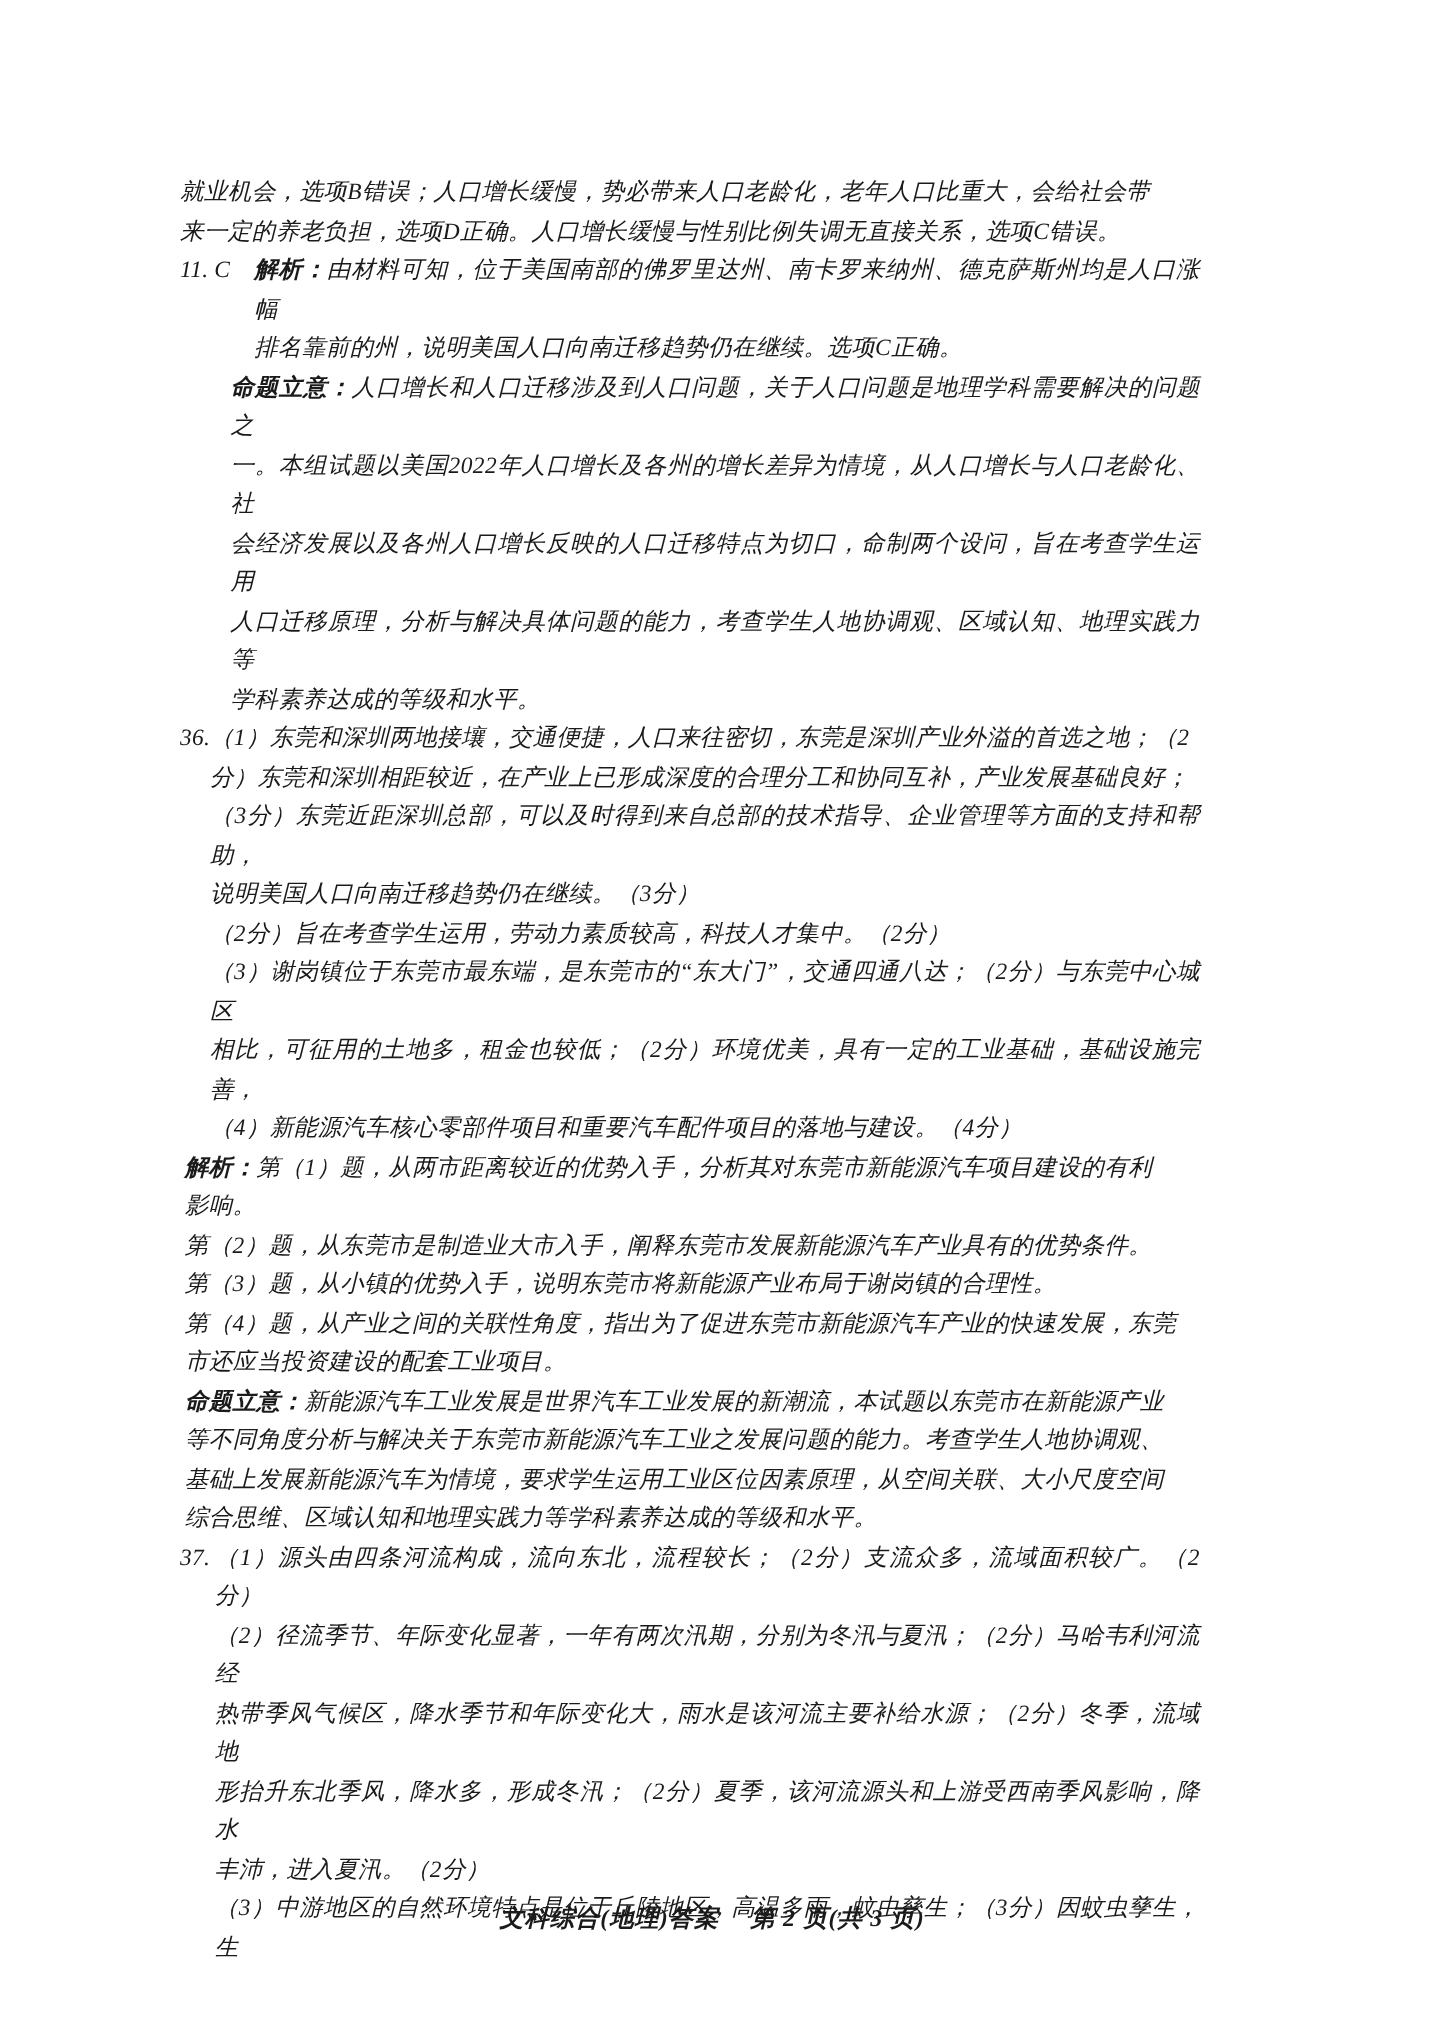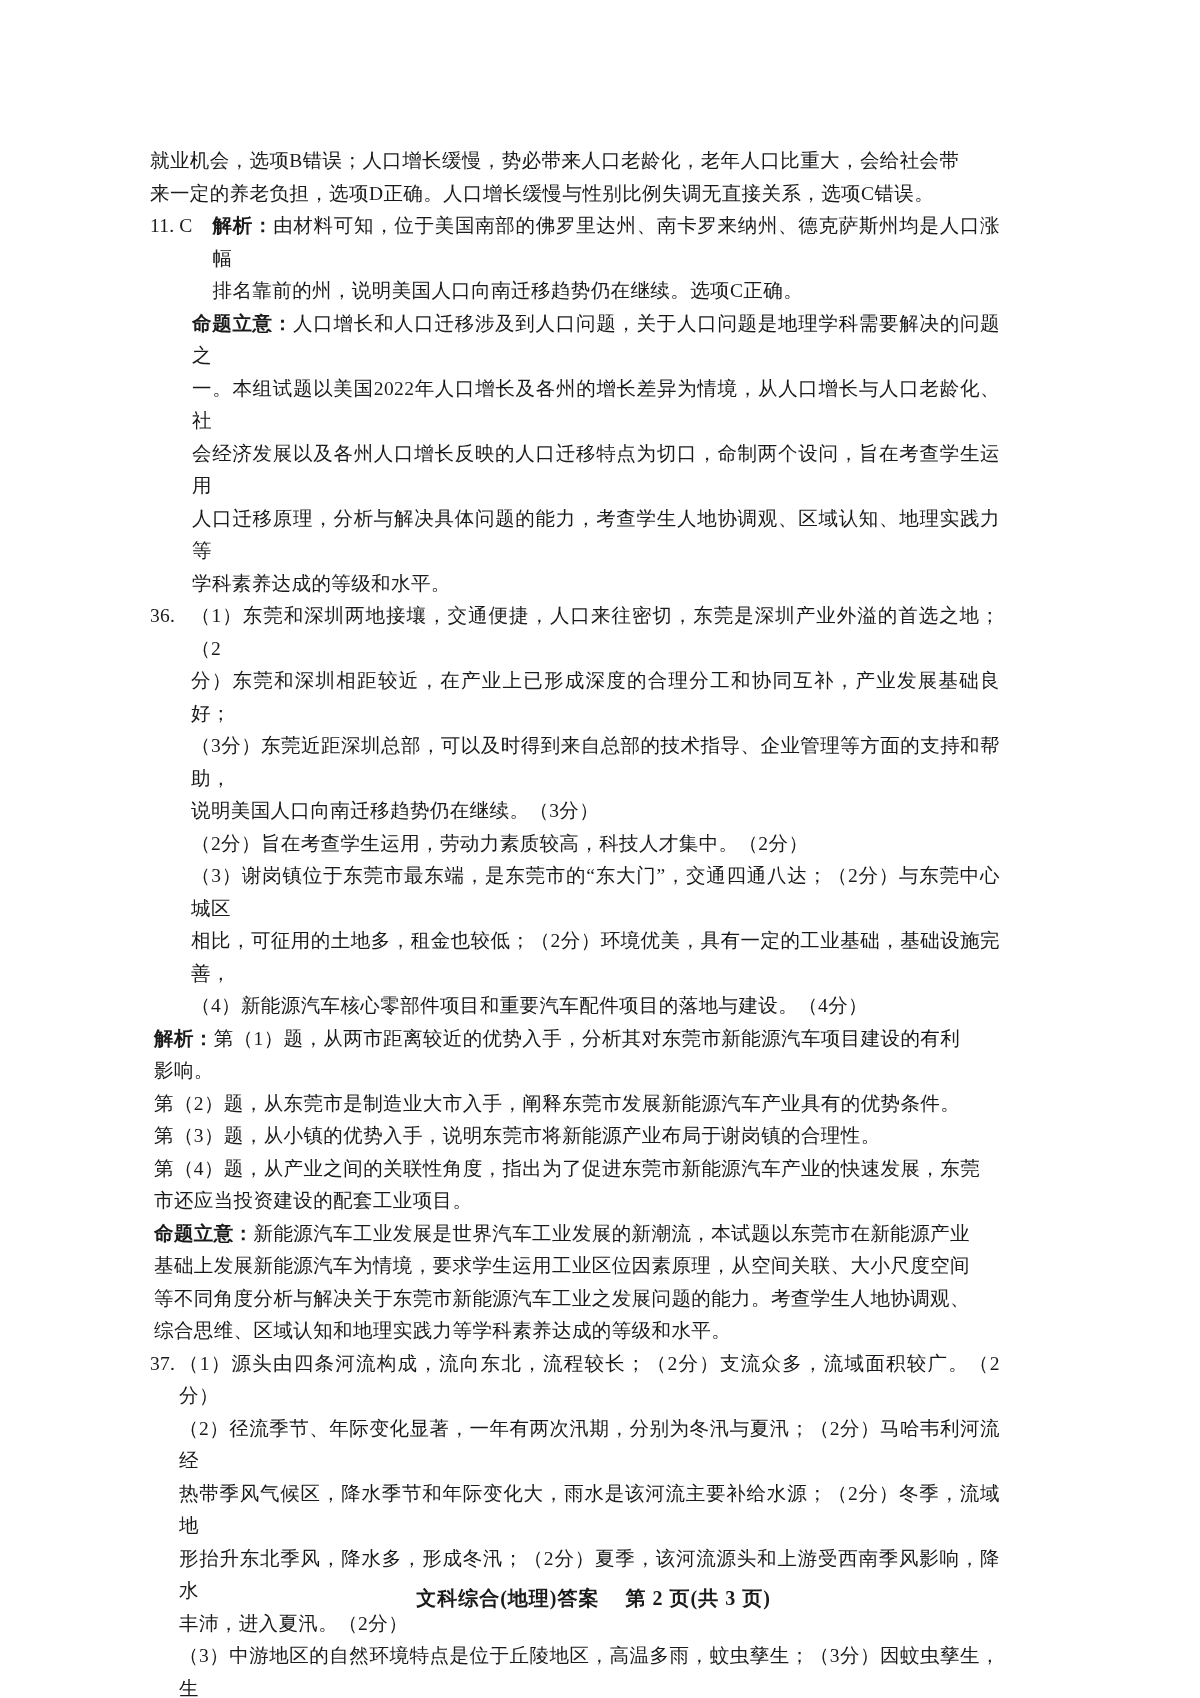--- a/index.html
+++ b/index.html
@@ -12,20 +12,21 @@
     height: 1698px;
     font-family: "Liberation Serif", "DejaVu Serif", serif;
     color: #1a1a1a;
   }
   .page {
     position: relative;
     width: 1200px;
     height: 1698px;
     box-sizing: border-box;
     padding: 145px 200px 0 150px;
+    font-style: italic;
   }
   .para {
     display: flex;
     align-items: flex-start;
     margin: 0 0 0 0;
   }
   .marker {
     flex: 0 0 auto;
     font-size: 19.5px;
     line-height: 32.5px;
@@ -88,21 +89,21 @@
       <div class="line"><span class="lbl-inline">命题立意：</span><span>人口增长和人口迁移涉及到人口问题，关于人口问题是地理学科需要解决的问题之</span></div>
       <div class="line">一。本组试题以美国2022年人口增长及各州的增长差异为情境，从人口增长与人口老龄化、社</div>
       <div class="line">会经济发展以及各州人口增长反映的人口迁移特点为切口，命制两个设问，旨在考查学生运用</div>
       <div class="line">人口迁移原理，分析与解决具体问题的能力，考查学生人地协调观、区域认知、地理实践力等</div>
       <div class="line">学科素养达成的等级和水平。</div>
     </div>
   </div>
 
   <div class="para blk">
     <div class="marker">36.</div>
-    <div class="body-col" style="margin-left:16px;">
+    <div class="body-col" style="margin-left:0;">
       <div class="line">（1）东莞和深圳两地接壤，交通便捷，人口来往密切，东莞是深圳产业外溢的首选之地；（2</div>
       <div class="line">分）东莞和深圳相距较近，在产业上已形成深度的合理分工和协同互补，产业发展基础良好；</div>
       <div class="line">（3分）东莞近距深圳总部，可以及时得到来自总部的技术指导、企业管理等方面的支持和帮助，</div>
       <div class="line">说明美国人口向南迁移趋势仍在继续。（3分）</div>
       <div class="line">（2分）旨在考查学生运用，劳动力素质较高，科技人才集中。（2分）</div>
       <div class="line">（3）谢岗镇位于东莞市最东端，是东莞市的“东大门”，交通四通八达；（2分）与东莞中心城区</div>
       <div class="line">相比，可征用的土地多，租金也较低；（2分）环境优美，具有一定的工业基础，基础设施完善，</div>
       <div class="line">（4）新能源汽车核心零部件项目和重要汽车配件项目的落地与建设。（4分）</div>
     </div>
   </div>
@@ -114,22 +115,22 @@
       <div class="line">第（2）题，从东莞市是制造业大市入手，阐释东莞市发展新能源汽车产业具有的优势条件。</div>
       <div class="line">第（3）题，从小镇的优势入手，说明东莞市将新能源产业布局于谢岗镇的合理性。</div>
       <div class="line">第（4）题，从产业之间的关联性角度，指出为了促进东莞市新能源汽车产业的快速发展，东莞</div>
       <div class="line">市还应当投资建设的配套工业项目。</div>
     </div>
   </div>
 
   <div class="para blk">
     <div class="body-col" style="margin-left:4px;">
       <div class="line"><span class="lbl-inline">命题立意：</span><span>新能源汽车工业发展是世界汽车工业发展的新潮流，本试题以东莞市在新能源产业</span></div>
+      <div class="line">等不同角度分析与解决关于东莞市新能源汽车工业之发展问题的能力。考查学生人地协调观、</div>
       <div class="line">基础上发展新能源汽车为情境，要求学生运用工业区位因素原理，从空间关联、大小尺度空间</div>
-      <div class="line">等不同角度分析与解决关于东莞市新能源汽车工业之发展问题的能力。考查学生人地协调观、</div>
       <div class="line">综合思维、区域认知和地理实践力等学科素养达成的等级和水平。</div>
     </div>
   </div>
 
   <div class="para blk">
     <div class="marker">37.</div>
     <div class="body-col" style="margin-left:4px;">
       <div class="line">（1）源头由四条河流构成，流向东北，流程较长；（2分）支流众多，流域面积较广。（2分）</div>
       <div class="line">（2）径流季节、年际变化显著，一年有两次汛期，分别为冬汛与夏汛；（2分）马哈韦利河流经</div>
       <div class="line">热带季风气候区，降水季节和年际变化大，雨水是该河流主要补给水源；（2分）冬季，流域地</div>

